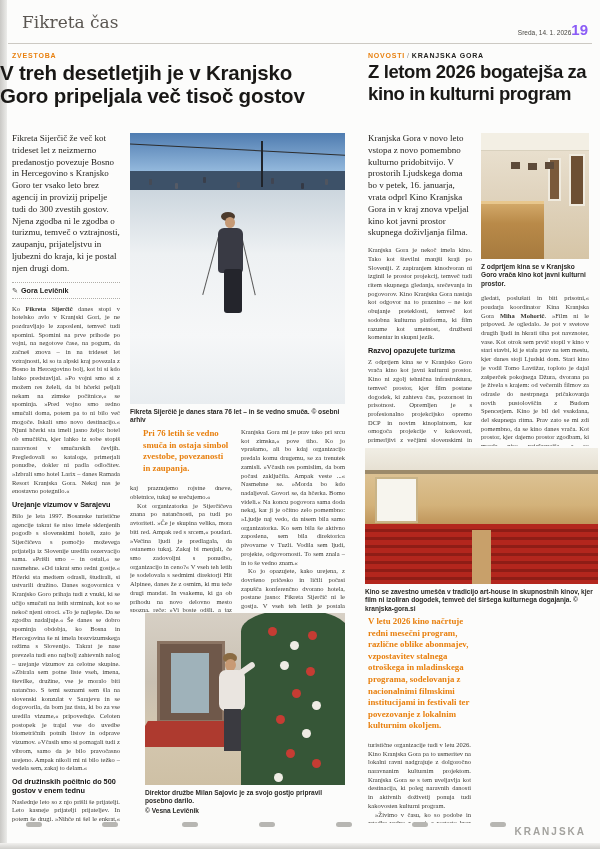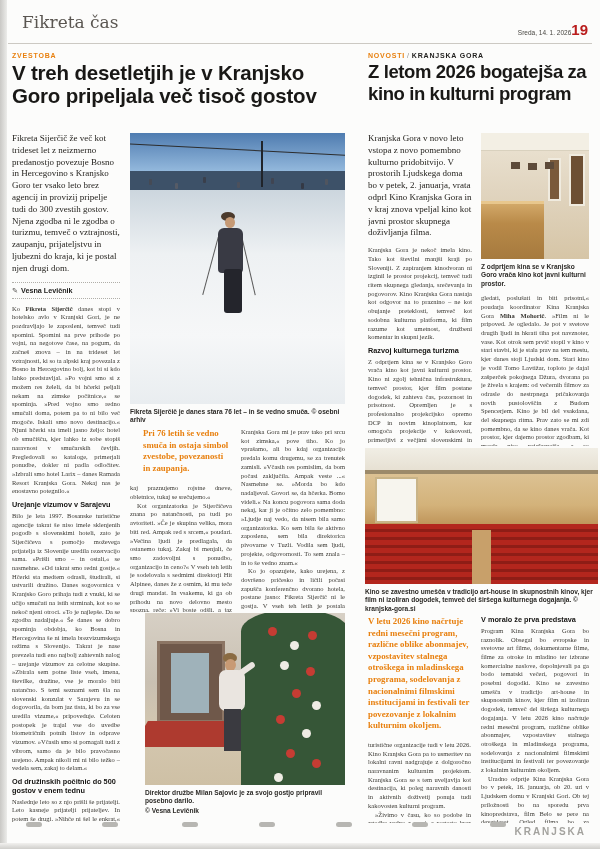--- a/index.html
+++ b/index.html
@@ -12,32 +12,32 @@
   .edge-l { left:0; top:0; width:7px; height:100%;
             background:linear-gradient(90deg,#c9c8c5,#ececea); }
   .edge-b { left:0; bottom:0; width:100%; height:6px;
             background:linear-gradient(0deg,#cfcecb,#f2f1ef); }
 
   
   .sec-title { left:22px; top:12px; font:400 17px/20px "DejaVu Serif", serif;
                color:#5a5651; }
   .hdr-right { right:12px; top:21px; display:flex; align-items:baseline; }
   .hdr-date  { font:400 6.5px "Liberation Sans", sans-serif; color:#474540; }
-  .hdr-page  { font:700 15px "Liberation Sans", sans-serif; color:#b91c1c; margin-left:0; }
+  .hdr-page  { font:700 15px "Liberation Sans", sans-serif; color:#8b5cf6; margin-left:0; }
   .top-rule  { left:8px; right:8px; top:43px; border-top:1px solid #ccc9c3; }
 
   
   .kicker { font:700 7px "Liberation Sans", sans-serif; letter-spacing:.8px;
             color:#e8800f; text-transform:uppercase; }
   .kicker .sep  { color:#8f8d88; font-weight:400; padding:0 2px; }
   .kicker .dark { color:#232220; }
   .headline { font:700 20.5px/23px "Liberation Sans", sans-serif; color:#191816;
               letter-spacing:-.2px; }
   #l-kicker { left:12px; top:52px; }
-  #l-headline { left:12px; top:61px; width:334px; }
+  #l-headline { left:0; top:61px; width:334px; }
   #r-kicker { left:368px; top:52px; }
   #r-headline { left:368px; top:61px; width:236px; font-size:18.5px; line-height:21.5px; letter-spacing:-.4px; }
 
   
   .lead { font:400 9px/11.8px "Liberation Serif", serif; color:#262420;
           margin-bottom:7px; }
   .byline { border-top:1px dotted #b0aea8; border-bottom:1px dotted #b0aea8;
             padding:3px 0 3px; margin-bottom:6px;
             font:700 7.2px "Liberation Sans", sans-serif; color:#1d1c1a; }
   .byline .pen { font-weight:400; margin-right:3px; color:#44423e; }
@@ -55,21 +55,21 @@
   #l-col1 { left:12px; top:133px; width:108px; height:690px; overflow:hidden; }
   #l-midrow { left:130px; top:428px; width:215px; height:184px; overflow:hidden;
               display:flex; gap:9px; }
   #l-midrow .mcol-a { width:102px; }
   #l-midrow .mcol-b { width:104px; }
   #l-midrow .pullquote { padding-left:13px; margin-bottom:10px; }
   #r-col1 { left:368px; top:133px; width:104px; height:313px; overflow:hidden; }
   #r-col2 { left:481px; top:133px; width:108px; height:313px; overflow:hidden; }
   #r-col2 .bodytxt { margin-top:6px; }
   #r-brow { left:368px; top:616px; width:221px; height:207px; overflow:hidden;
-            display:flex; gap:10px; }
+            display:flex; gap:10px;flex-direction:column; }
   #r-brow .bcol-a { width:103px; }
   #r-brow .bcol-b { width:108px; }
   #r-brow .pullquote { margin-bottom:9px; }
 
   
   figure { display:block; }
   .ph { position:relative; overflow:hidden; width:100%; background:#ddd; }
   .ph > div { position:absolute; }
   #l-fig-ski { left:130px; top:133px; width:215px; }
   #l-fig-ski .ph { height:271px; }
@@ -153,21 +153,21 @@
     <span class="hdr-page">19</span>
   </div>
   <div class="abs top-rule"></div>
 
   <div class="abs kicker" id="l-kicker">ZVESTOBA</div>
   <h1 class="abs headline" id="l-headline">V treh desetletjih je v Kranjsko Goro pripeljala več tisoč gostov</h1>
 
   <div class="abs" id="l-col1">
     <p class="lead">Fikreta Sijerčič že več kot trideset let z neizmerno predanostjo povezuje Bosno in Hercegovino s Kranjsko Goro ter vsako leto brez agencij in provizij pripelje tudi do 300 zvestih gostov. Njena zgodba ni le zgodba o turizmu, temveč o vztrajnosti, zaupanju, prijateljstvu in ljubezni do kraja, ki je postal njen drugi dom.</p>
     <div class="byline">
-      <span class="pen">✎</span><span>Vesna Levičnik</span>
+      <span class="pen">✎</span><span>Gora Levičnik</span>
     </div>
     <p class="bodytxt"><span>Ko </span><span class="b">Fikreta Sijerčič</span><span> danes stopi v hotelsko avlo v Kranjski Gori, je ne pozdravljajo le zaposleni, temveč tudi spomini. Spomini na prve prihode po vojni, na negotove čase, na pogum, da začneš znova – in na trideset let vztrajnosti, ki so ta alpski kraj povezala z Bosno in Hercegovino bolj, kot bi si kdo lahko predstavljal. »Po vojni smo si z možem res želeli, da bi hčerki peljali nekam na zimske počitnice,« se spominja. »Pred vojno smo redno smučali doma, potem pa to ni bilo več mogoče. Iskali smo novo destinacijo.« Njuni hčerki sta imeli jasno željo: hotel ob smučišču, kjer lahko iz sobe stopiš naravnost v smučarskih čevljih. Pregledovali so kataloge, primerjali ponudbe, dokler ni padla odločitev. »Izbrali smo hotel Larix – danes Ramada Resort Kranjska Gora. Nekaj nas je enostavno potegnilo.«</span></p>
     <h4 class="subhead">Urejanje vizumov v Sarajevu</h4>
     <p class="bodytxt">Bilo je leta 1997. Bosanske turistične agencije takrat še niso imele sklenjenih pogodb s slovenskimi hoteli, zato je Sijerčičeva s pomočjo moževega prijatelja iz Slovenije uredila rezervacijo sama. »Prišli smo – in ostali,« se nasmehne. »Od takrat smo redni gostje.« Hčerki sta medtem odrasli, študirali, si ustvarili družino. Danes sogovornica v Kranjsko Goro prihaja tudi z vnuki, ki se učijo smučati na istih strminah, kot so se nekoč njeni otroci. »To je najlepše. Da se zgodba nadaljuje.« Še danes se dobro spominja obdobja, ko Bosna in Hercegovina še ni imela brezvizumskega režima s Slovenijo. Takrat je nase prevzela tudi eno najbolj zahtevnih nalog – urejanje vizumov za celotne skupine. »Zbirala sem potne liste vseh, imena, številke, družine, vse je moralo biti natančno. S temi seznami sem šla na slovenski konzulat v Sarajevu in se dogovorila, da bom jaz tista, ki bo za vse uredila vizume,« pripoveduje. Celoten postopek je trajal vse do uvedbe biometričnih potnih listov in odprave vizumov. »Včasih smo si pomagali tudi z vibrom, samo da je bilo pravočasno urejeno. Ampak nikoli mi ni bilo težko – vedela sem, zakaj to delam.«</p>
     <h4 class="subhead">Od družinskih počitnic do 500 gostov v enem tednu</h4>
     <p class="bodytxt">Naslednje leto so z njo prišli še prijatelji. Leto kasneje prijatelji prijateljev. In potem še drugi. »Nihče ni šel le enkrat,« pravi in doda: »Kdor je prišel, se je želel vrniti.« Danes, po treh desetletjih, v Kranjsko Goro vsako leto pripelje okoli 300 gostov, ki zapolnijo več kot 100 hotelskih sob. In to brez agencij, brez provizij. »To delam zato, ker imam Kranjsko Goro rada. To ni posel, to je odgovornost.« Gostje niso le smučarji – čeprav jih je večina. Nekateri pridejo zaradi bazenov, masaž, sprehodov, narave, celo obiska bližnje igralnice. »Pomembno je druženje. Tu-</p>
   </div>
 
   <figure class="abs" id="l-fig-ski">
     <div class="ph">
@@ -217,23 +217,23 @@
     <figcaption class="fig-cap">Direktor družbe Milan Sajovic je za svojo gostjo pripravil posebno darilo.</figcaption>
     <div class="fig-cap" style="margin-top:1px">© Vesna Levičnik</div>
   </figure>
 
   <div class="abs kicker" id="r-kicker">
     <span>NOVOSTI</span><span class="sep">/</span><span class="dark">KRANJSKA GORA</span>
   </div>
   <h1 class="abs headline" id="r-headline">Z letom 2026 bogatejša za kino in kulturni program</h1>
 
   <div class="abs" id="r-col1">
-    <p class="lead">Kranjska Gora v novo leto vstopa z novo pomembno kulturno pridobitvijo. V prostorih Ljudskega doma bo v petek, 2. januarja, vrata odprl Kino Kranjska Gora in v kraj znova vpeljal kino kot javni prostor skupnega doživljanja filma.</p>
+    <p class="lead">Kranjska Gora v novo leto vstopa z novo pomembno kulturno pridobitvijo. V prostorih Ljudskega doma bo v petek, 16. januarja, vrata odprl Kino Kranjska Gora in v kraj znova vpeljal kino kot javni prostor skupnega doživljanja filma.</p>
     <p class="bodytxt">Kranjska Gora je nekoč imela kino. Tako kot številni manjši kraji po Sloveniji. Z zapiranjem kinodvoran ni izginil le prostor projekcij, temveč tudi ritem skupnega gledanja, srečevanja in pogovorov. Kino Kranjska Gora nastaja kot odgovor na to praznino – ne kot obujanje preteklosti, temveč kot sodobna kulturna platforma, ki film razume kot umetnost, družbeni komentar in skupni jezik.</p>
-    <h4 class="subhead">Razvoj kulturnega turizma</h4>
+    <h4 class="subhead">Razvoj opazujete turizma</h4>
     <p class="bodytxt">Z odprtjem kina se v Kranjsko Goro vrača kino kot javni kulturni prostor. Kino ni zgolj tehnična infrastruktura, temveč prostor, kjer film postane dogodek, ki zahteva čas, pozornost in prisotnost. Opremljen je s profesionalno projekcijsko opremo DCP in novim kinoplatnom, kar omogoča projekcije v kakovosti, primerljivi z večjimi slovenskimi in evropskimi kinodvoranami.</p>
 
   </div>
 
   <div class="abs" id="r-col2">
     <figure id="r-fig-lobby">
       <div class="ph">
         <div class="lb-bg"></div>
         <div class="lb-ceil"></div>
         <div class="lb-counter"></div>

